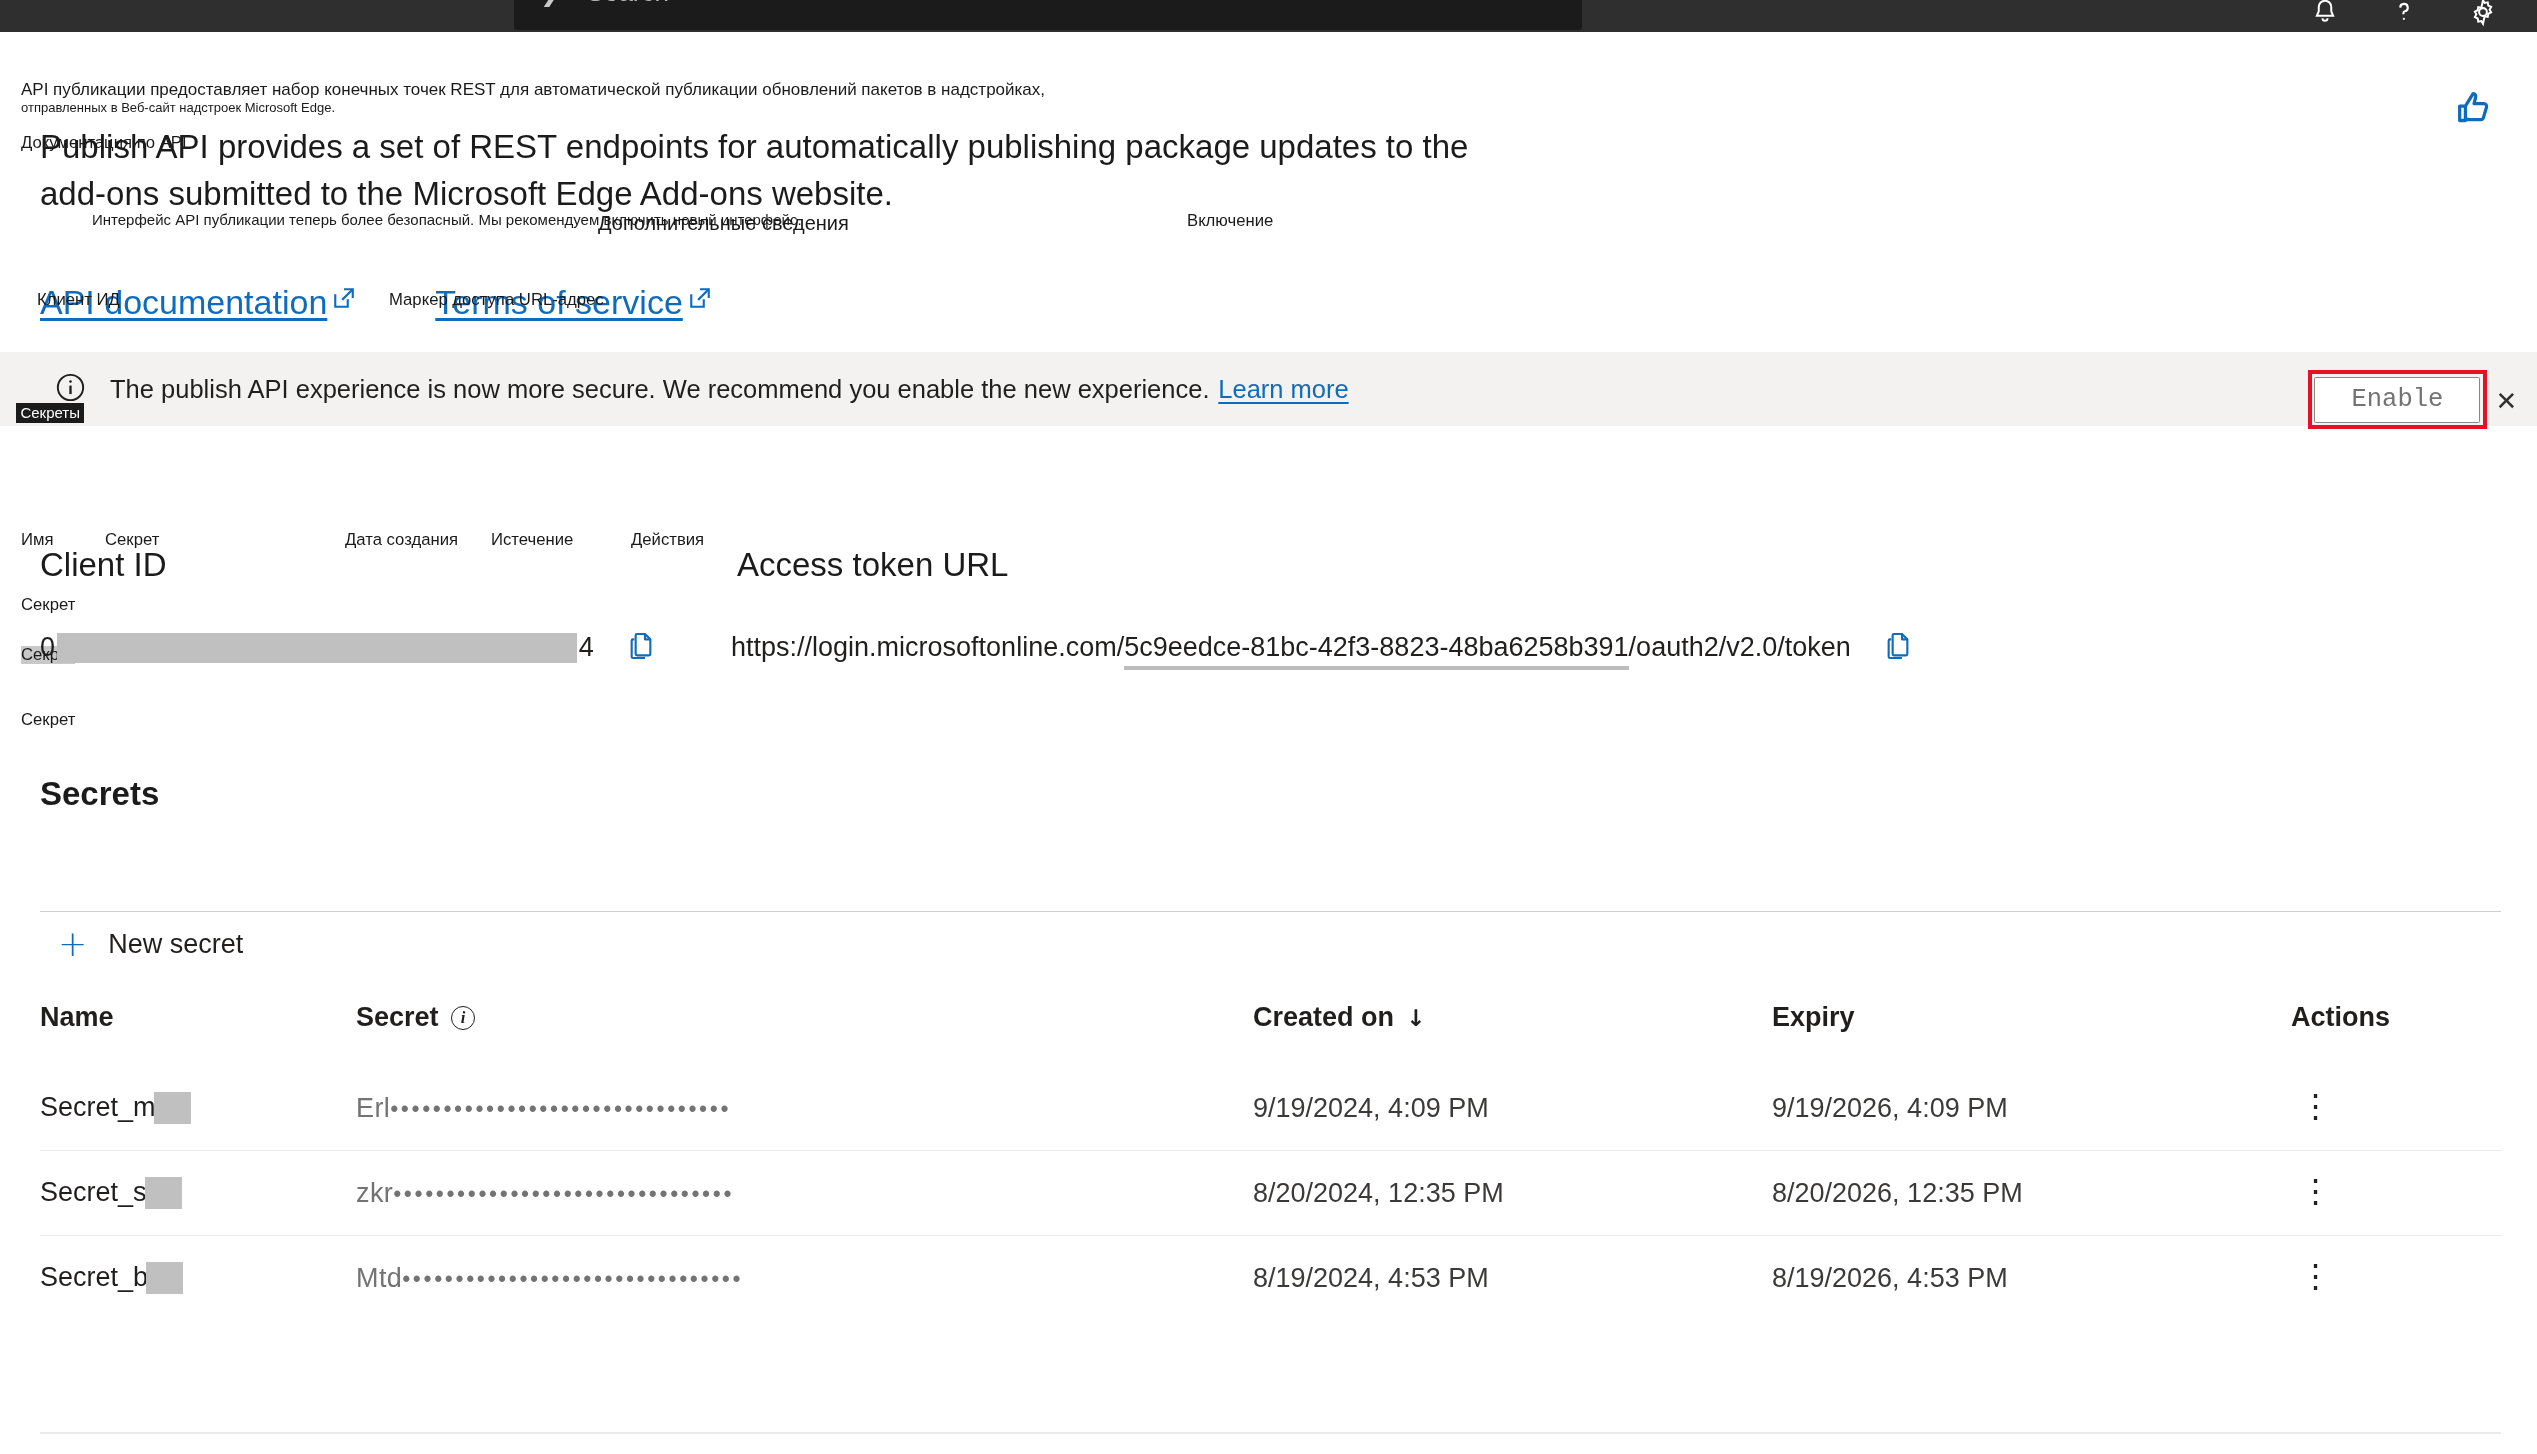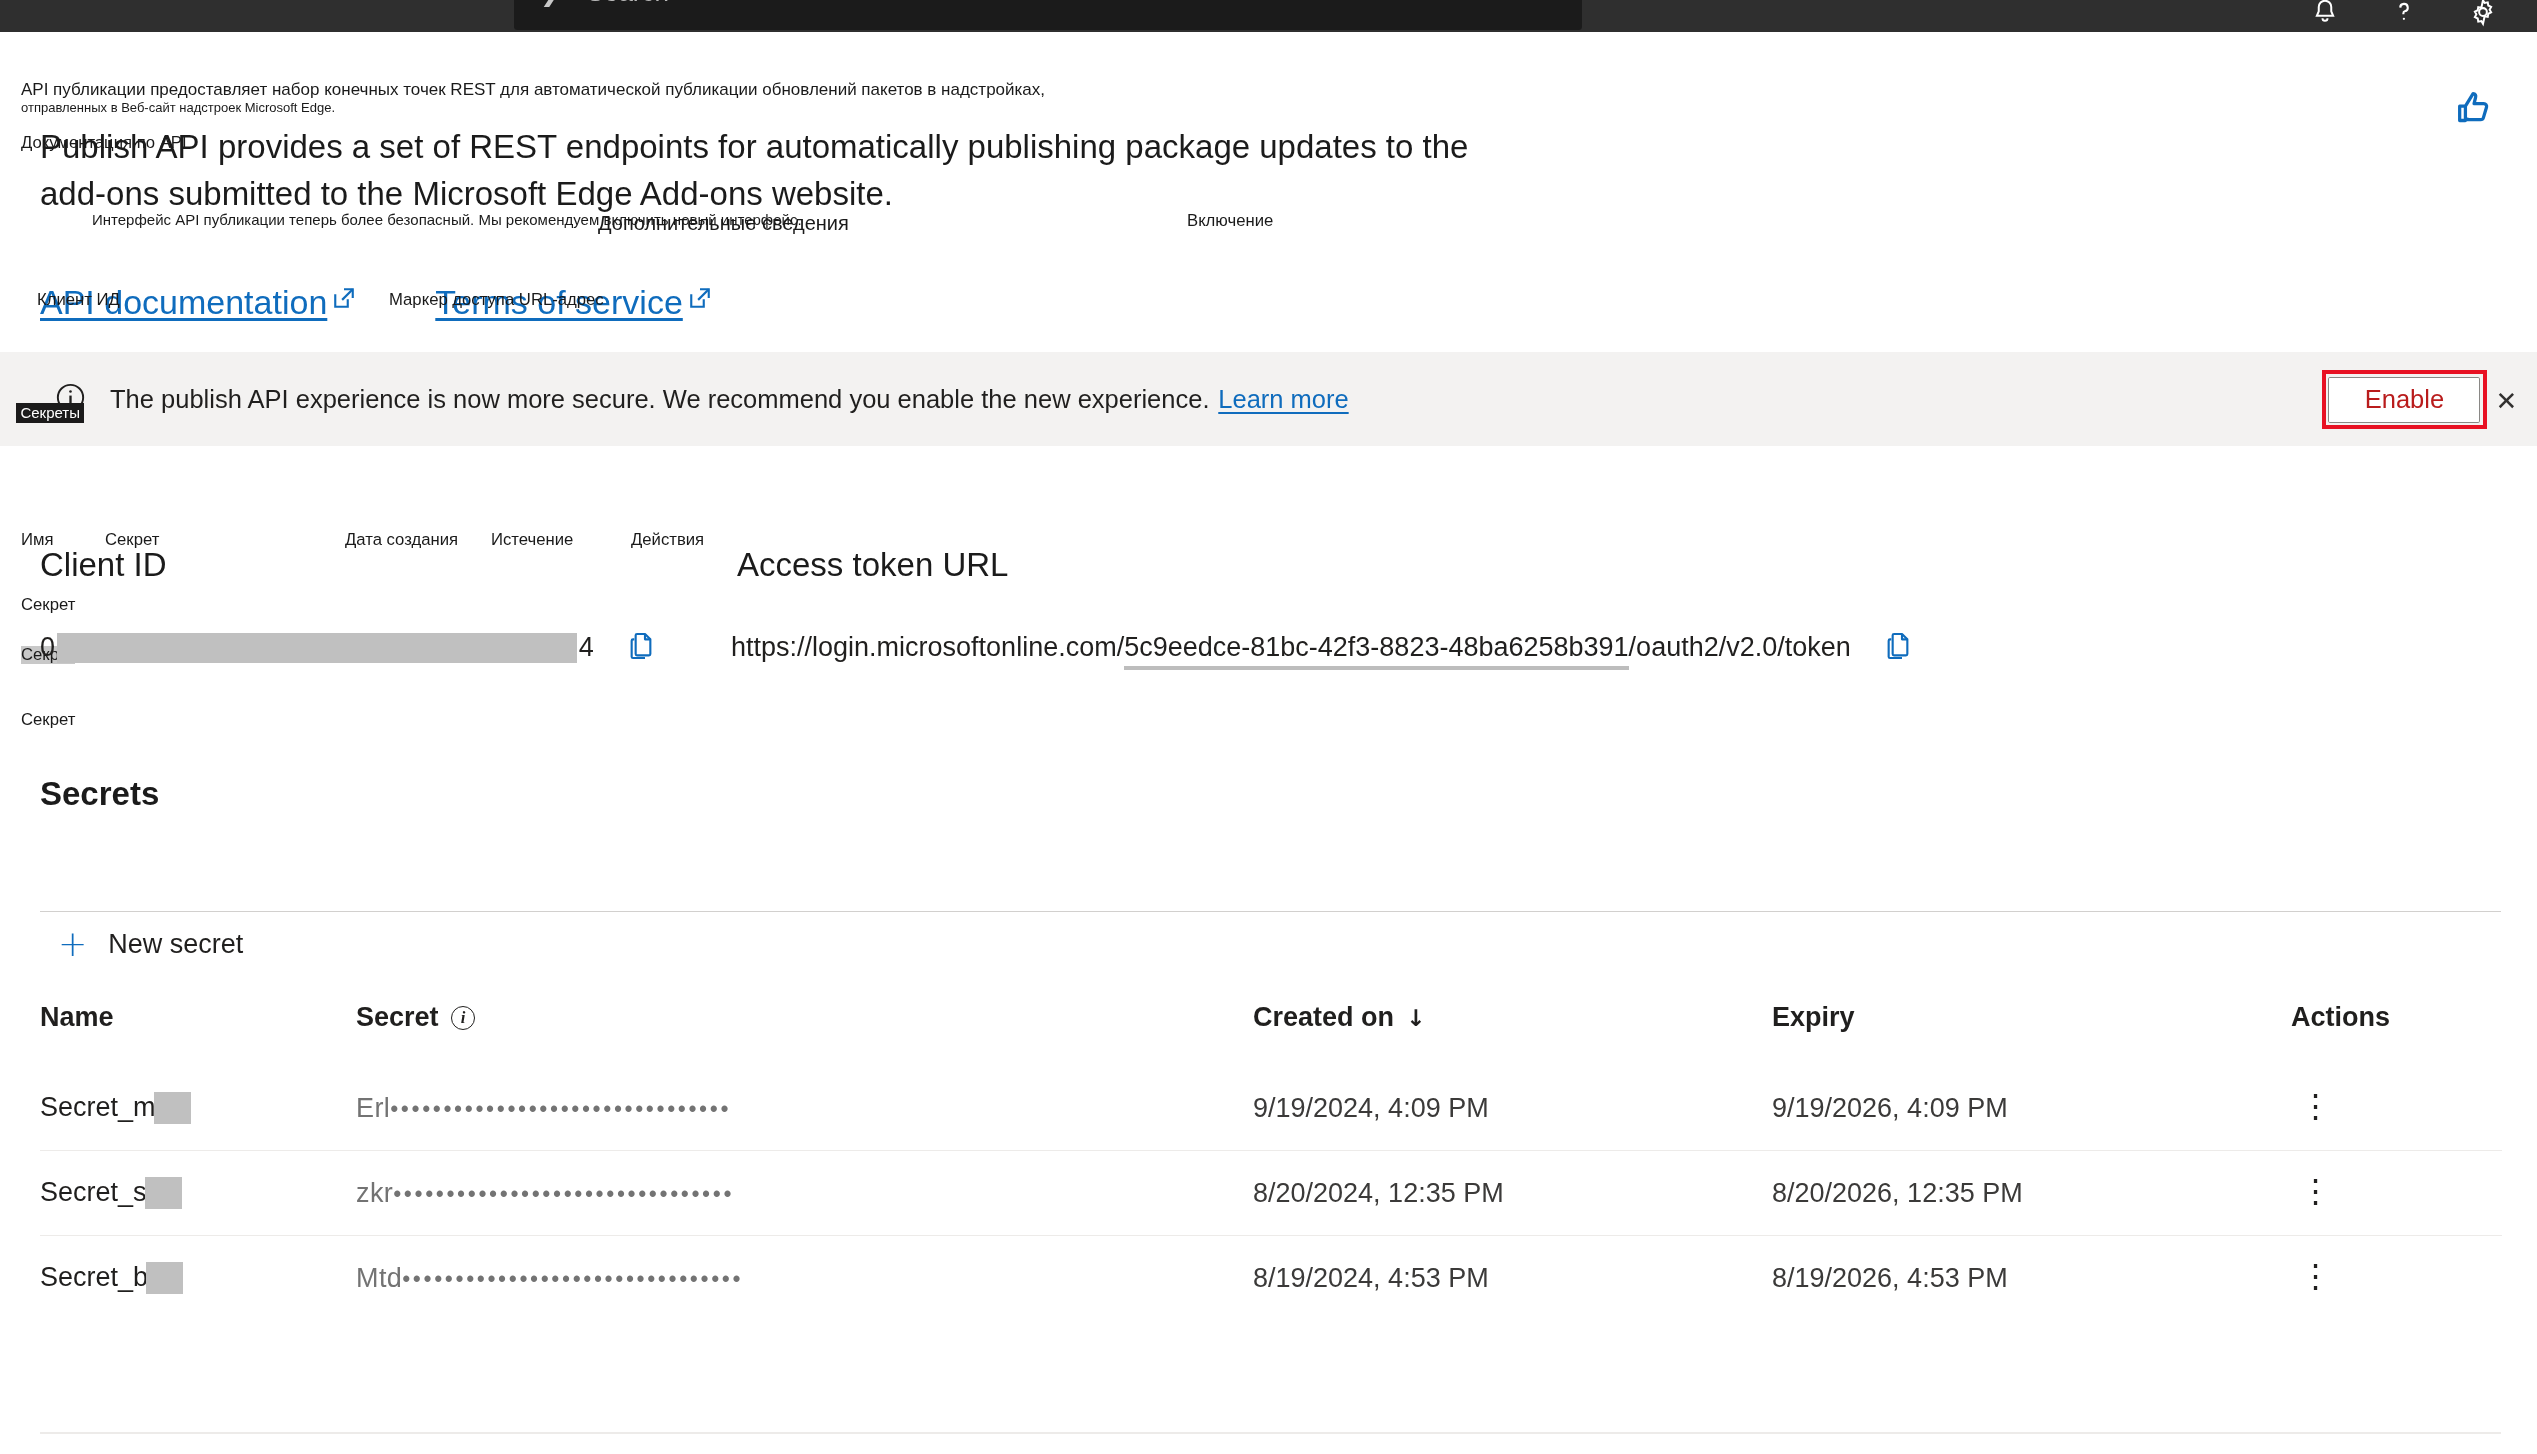--- a/index.html
+++ b/index.html
@@ -108,21 +108,21 @@
   .ext-link .txt { text-decoration: underline; text-underline-offset: 4.4px; }
   .ext-link svg { display: block; }
 
   .ru-clientid { left: 37px; top: 259px; font-size: 16.7px; }
   .ru-tokenurl { left: 389px; top: 259px; font-size: 16.7px; }
 
   
   .msgbar {
     position: absolute;
     left: 0; top: 320px;
-    width: 2538px; height: 94px;
+    width: 2538px; height: 74px;
     background: #f3f2f1;
     display: flex;
     align-items: center;
     padding-left: 54px;
   }
   .msgbar .info-icon { flex: 0 0 auto; margin-right: 23px; }
   .msgbar .msg-text {
     font-size: 25.5px;
     color: #201f1e;
   }
@@ -133,27 +133,27 @@
     font-size: 25.5px;
     margin-left: 8.8px;
   }
   .enable-wrap {
     position: absolute;
     right: 51px; top: 338px;
     border: 4.4px solid #e81123;
     padding: 2.6px;
   }
   .enable-btn {
-    width: 152px; height: 46px;
+    width: 166px; height: 46px;
     background: #ffffff;
     border: 0.9px solid #8a8886;
     border-radius: 1.8px;
-    font-family: Liberation Sans, sans-serif;
+    font-family: Liberation Mono, monospace;
     font-size: 25.5px;
-    color: #b91c1c;
+    color: #737373;
     cursor: pointer;
   }
   .msg-close {
     position: absolute;
     right: 14px; top: 352px;
     width: 35px; height: 35px;
     color: #323130;
     font-size: 26px;
     line-height: 35px;
     text-align: center;

